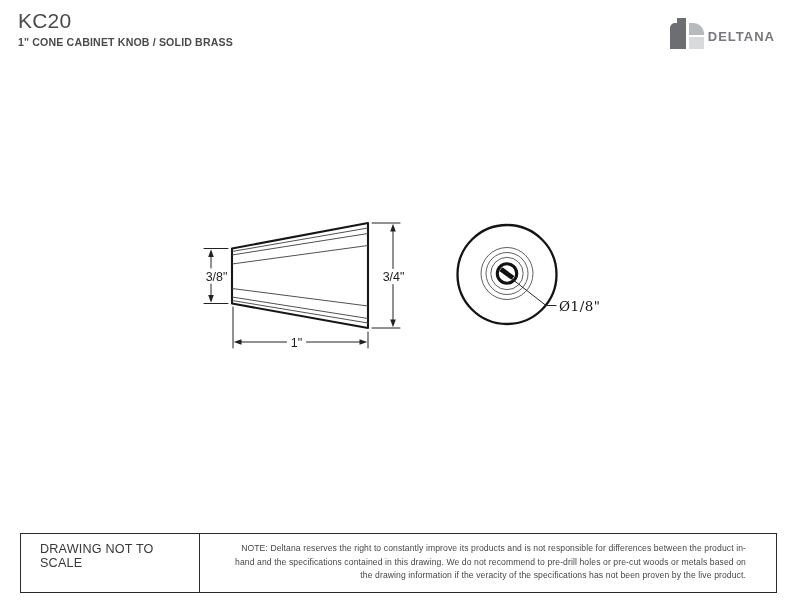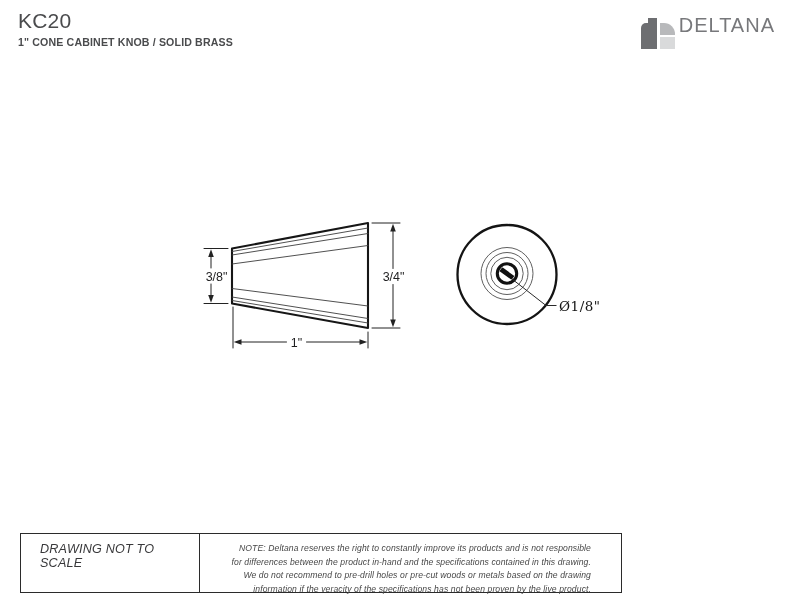--- a/index.html
+++ b/index.html
@@ -16,31 +16,31 @@
   .product-desc{
     margin-top:3px;font-size:10.6px;font-weight:700;color:#4a4b4d;letter-spacing:.15px;
   }
   .logo{position:absolute;right:17px;top:17px;display:flex;align-items:flex-end;}
   .logo-mark{position:relative;width:36px;height:33px;margin-right:3px;}
   .lm-dark-a{position:absolute;left:1px;top:6px;width:11px;height:26px;background:#6d6e71;border-radius:5px 0 0 0;}
   .lm-dark-b{position:absolute;left:8px;top:1px;width:9px;height:31px;background:#6d6e71;}
   .lm-light-top{position:absolute;left:20px;top:6px;width:15px;height:12px;background:#b8b9bb;border-radius:0 11px 0 0;}
   .lm-light-bot{position:absolute;left:20px;top:20px;width:15px;height:12px;background:#d9dadb;}
   .logo-text{
-    font-size:20px;font-weight:400;color:#77787b;letter-spacing:1px;line-height:16px;
-    margin-bottom:17px;
+    font-size:13px;font-weight:700;color:#77787b;letter-spacing:1px;line-height:16px;
+    margin-bottom:5px;
   }
   
   .drawing-svg{position:absolute;left:0;top:0;}
   .dim-text{font-family:"Liberation Sans",sans-serif;font-size:12.5px;fill:#1f1f20;}
   .dia-text{font-family:"DejaVu Serif",serif;font-size:13.5px;fill:#141414;letter-spacing:.5px;}
   
   .footer-box{
-    position:absolute;left:20px;top:533px;width:602px;height:60px;
-    border:1.6px solid #2b2b2b;box-sizing:border-box;display:flex;font-style:italic;
+    position:absolute;left:20px;top:533px;width:757px;height:60px;
+    border:1.6px solid #2b2b2b;box-sizing:border-box;display:flex;
   }
   .footer-left{
     width:179px;flex:0 0 179px;border-right:1.2px solid #2b2b2b;box-sizing:border-box;
     padding:8px 0 0 19px;
   }
   .scale-label{font-size:12.6px;color:#38383a;letter-spacing:.2px;}
   .footer-right{flex:1;padding:8px 30px 0 27px;text-align:right;}
   .disclaimer{font-size:8.6px;line-height:13.6px;color:#474747;letter-spacing:.1px;}
 </style>
 </head>

